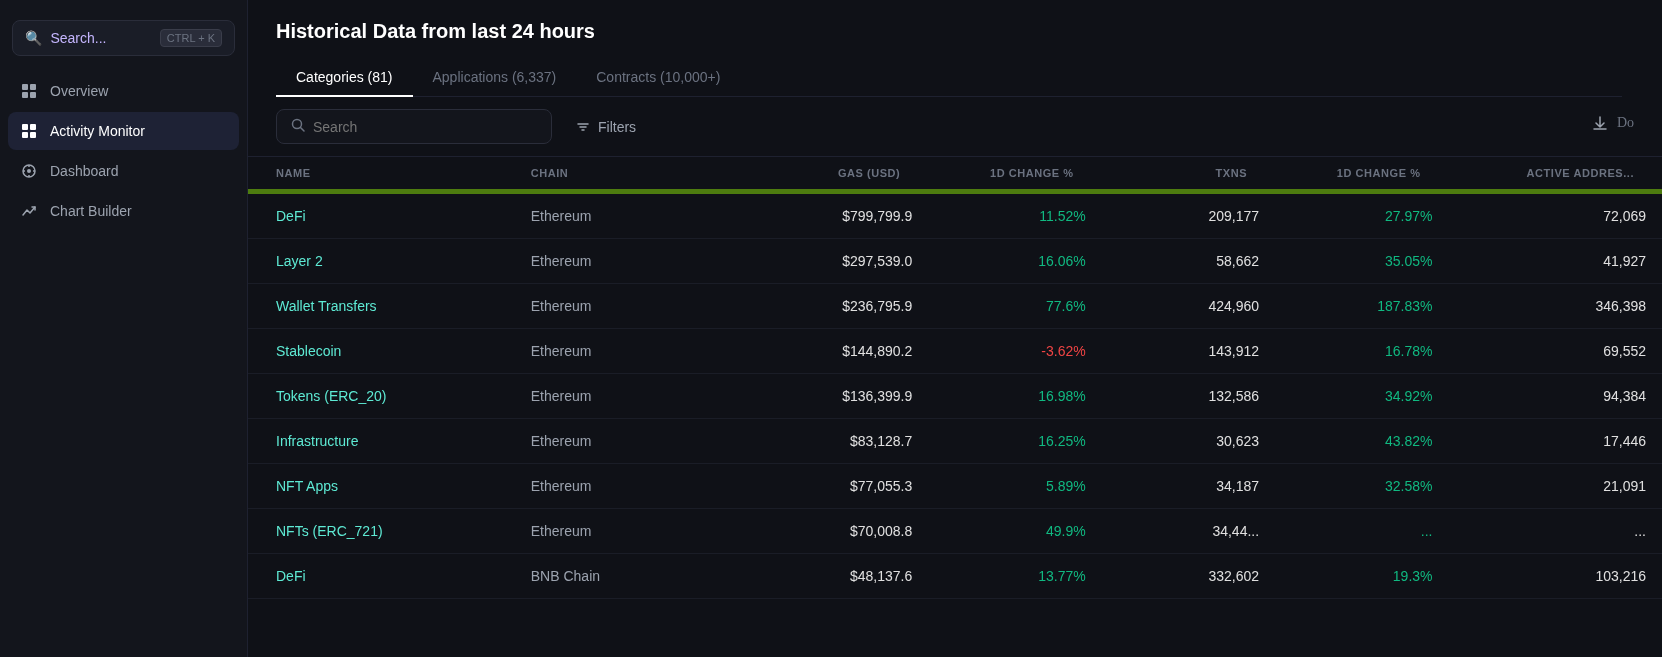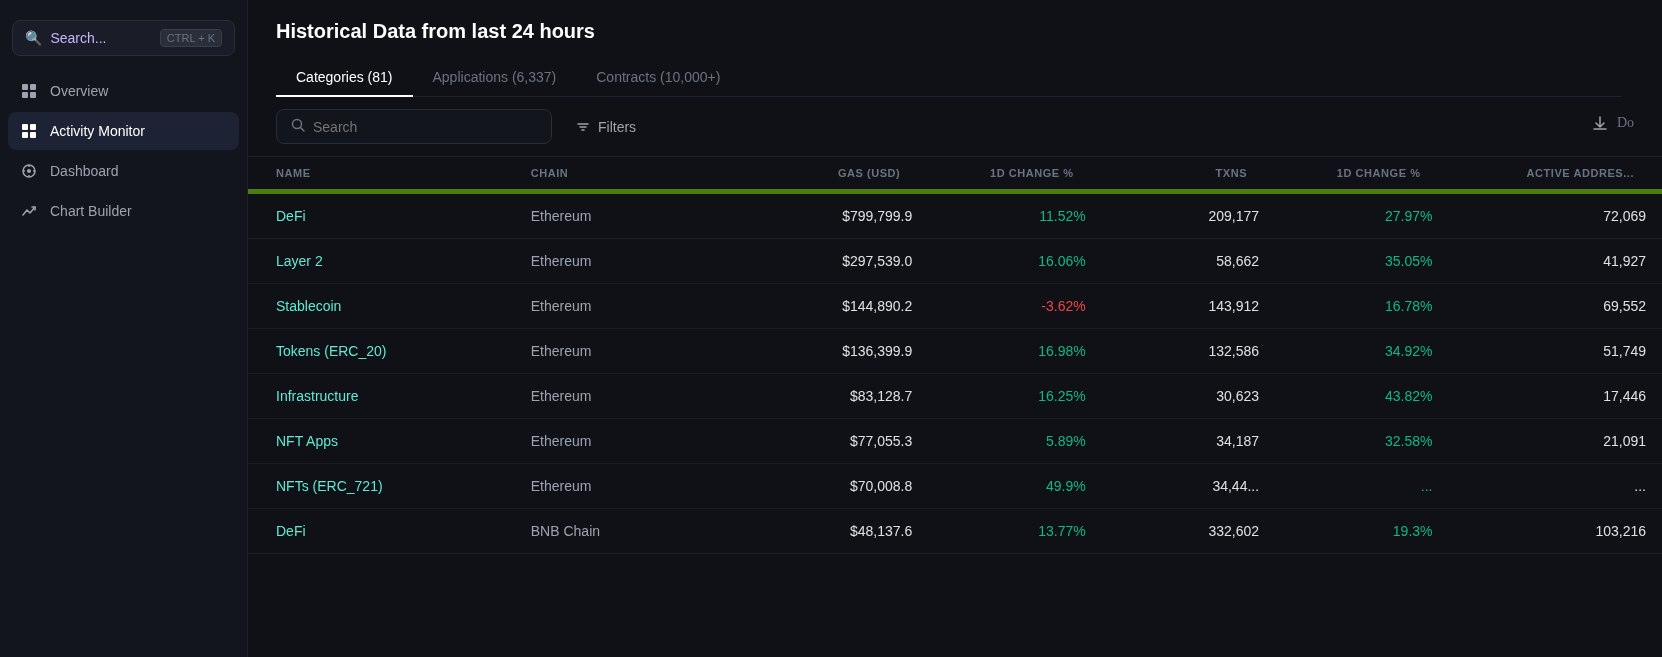--- a/index.html
+++ b/index.html
@@ -401,36 +401,45 @@
           <tr>
       <td>Layer 2</td>
       <td>Ethereum</td>
       <td>$297,539.0</td>
       <td class="positive">16.06%</td>
       <td>58,662</td>
       <td class="positive">35.05%</td>
       <td>41,927</td>
     </tr>
           <tr>
+      <td>Wallet Transfers</td>
+      <td>Ethereum</td>
+      <td>$236,795.9</td>
+      <td class="positive">77.6%</td>
+      <td>424,960</td>
+      <td class="positive">187.83%</td>
+      <td>346,398</td>
+    </tr>
+          <tr>
       <td>Stablecoin</td>
       <td>Ethereum</td>
       <td>$144,890.2</td>
       <td class="negative">-3.62%</td>
       <td>143,912</td>
       <td class="positive">16.78%</td>
       <td>69,552</td>
     </tr>
           <tr>
       <td>Tokens (ERC_20)</td>
       <td>Ethereum</td>
       <td>$136,399.9</td>
       <td class="positive">16.98%</td>
       <td>132,586</td>
       <td class="positive">34.92%</td>
-      <td>51,749</td>
+      <td>94,384</td>
     </tr>
           <tr>
       <td>Infrastructure</td>
       <td>Ethereum</td>
       <td>$83,128.7</td>
       <td class="positive">16.25%</td>
       <td>30,623</td>
       <td class="positive">43.82%</td>
       <td>17,446</td>
     </tr>

